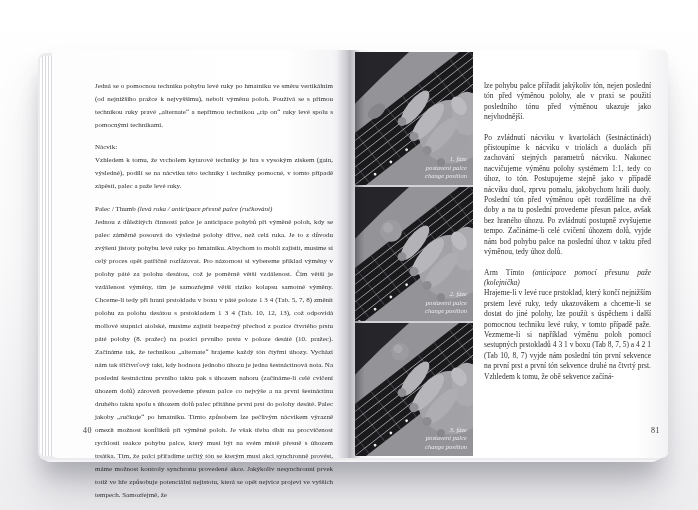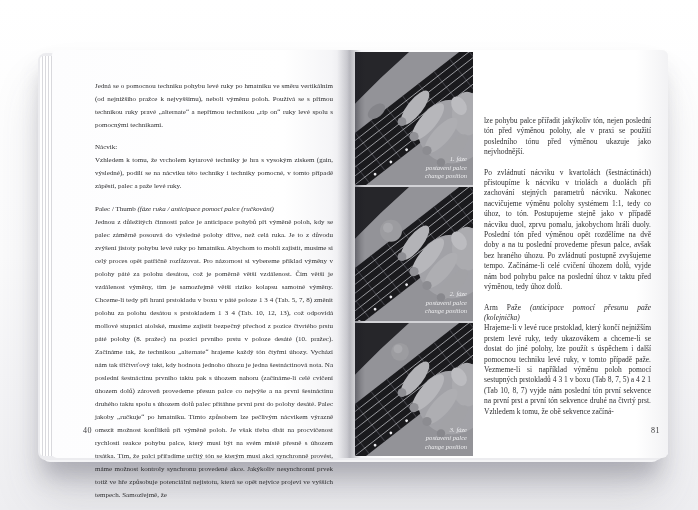--- a/index.html
+++ b/index.html
@@ -19,21 +19,21 @@
   .page{position:absolute;top:50px;height:408px;}
   .page-left{left:52px;width:297px;border-radius:5px 0 0 5px;
     background:linear-gradient(to right,#fdfdfe 0%,#ffffff 78%,#f5f5f7 94%,#e6e6ea 100%);}
   .page-right{left:349px;width:319px;border-radius:0 6px 6px 0;
     background:linear-gradient(to right,#e7e7ea 0%,#f6f6f8 4%,#ffffff 11%,#ffffff 90%,#f2f2f4 100%);}
   .gutter{position:absolute;left:337px;top:50px;width:24px;height:408px;pointer-events:none;
     background:linear-gradient(to right,rgba(40,40,55,0) 0%,rgba(40,40,55,.16) 42%,rgba(40,40,55,.26) 54%,rgba(40,40,55,0) 100%);}
   
   .text-col{position:absolute;text-align:justify;}
   .left-col{left:43px;top:30px;width:238px;font-size:7px;line-height:13px;}
-  .right-col{left:135px;top:31px;width:167px;font-size:7.5px;line-height:10.4px;margin-top:35px;}
+  .right-col{left:135px;top:31px;width:167px;font-size:7.5px;line-height:10.4px;}
   .text-col p{margin:0;}
   .mb-s{margin-bottom:9px !important;}
   .mb-x{margin-bottom:10px !important;}
   .u{}
   strong{font-weight:normal;}
   em{font-style:italic;}
   .pagenum{position:absolute;top:376px;font-size:8px;letter-spacing:.5px;color:#3a3a3c;}
   .pagenum.pl{left:31px;}
   .pagenum.pr{left:272px;margin-left:30px;}
   
@@ -91,21 +91,21 @@
   <div class="stack-b"></div>
   <div class="stack-a"></div>
   <div class="left-edges"></div>
   <div class="right-edges"></div>
 
   <div class="page page-left">
     <div class="text-col left-col">
       <p class="mb-s">Jedná se o pomocnou techniku pohybu levé ruky po hmatníku ve směru vertikálním (od nejnižšího pražce k nejvyššímu), neboli výměnu poloh. Používá se s přímou technikou ruky pravé „alternate“ a nepřímou technikou „rip on“ ruky levé spolu s pomocnými technikami.</p>
       <p><span class="u">Nácvik:</span></p>
       <p class="mb-x">Vzhledem k tomu, že vrcholem kytarové techniky je hra s vysokým ziskem (gain, výsledné), podílí se na nácviku této techniky i techniky pomocné, v tomto případě zápěstí, palec a paže levé ruky.</p>
-      <p><strong>Palec / Thumb </strong><em>(fáze ruka / anticipace pomocí palce (ručkování)</em></p>
+      <p><strong>Palec / Thumb </strong><em>(levá ruka / anticipace přesně palce (ručkování)</em></p>
       <p><span>Jednou z důležitých činností palce je anticipace pohybů při výměně poloh, </span><strong>kdy se palec záměrně posouvá do výsledné polohy dříve, než celá ruka</strong><span>. Je to z důvodu zvýšení jistoty pohybu levé ruky po hmatníku. Abychom to mohli zajistit, musíme si celý proces opět patřičně rozfázovat. Pro názornost si vybereme příklad výměny v polohy páté za polohu desátou, což je poměrně větší vzdálenost. Čím větší je vzdálenost výměny, tím je samozřejmě větší riziko kolapsu samotné výměny. Chceme-li tedy při hraní prstokladu v boxu v páté poloze 1 3 4 (Tab. 5, 7, 8) změnit polohu za polohu desátou s prstokladem 1 3 4 (Tab. 10, 12, 13), což odpovídá mollové stupnici aiolské, musíme zajistit bezpečný přechod z pozice čtvrtého prstu páté polohy (8. pražec) na pozici prvního prstu v poloze desáté (10. pražec). Začínáme tak, že technikou „alternate“ hrajeme každý tón čtyřmi úhozy. Vychází nám tak tříčtvrťový takt, kdy hodnota jednoho úhozu je jedna šestnáctinová nota. Na poslední šestnáctinu prvního taktu pak s úhozem nahoru (začínáme-li celé cvičení úhozem dolů) zároveň provedeme přesun palce co nejvýše a na první šestnáctinu druhého taktu spolu s úhozem dolů palec přitáhne první prst do polohy desáté. Palec jakoby „ručkuje“ po hmatníku. Tímto způsobem lze pečlivým nácvikem výrazně omezit možnost konfliktů při výměně poloh. Je však třeba dbát na procvičenost rychlosti reakce pohybu palce, který musí být na svém místě přesně s úhozem trsátka. Tím, že palci přiřadíme určitý tón se kterým musí akci synchronně provést, máme možnost kontroly synchronu provedené akce. Jakýkoliv nesynchronní prvek totiž ve hře způsobuje potenciální nejistotu, která se opět nejvíce projeví ve vyšších tempech. Samozřejmě, že</span></p>
     </div>
     <div class="pagenum pl">40</div>
   </div>
 
   <div class="page page-right">
 
     <div class="photo-strip">
 
       <figure class="photo">
@@ -147,21 +147,21 @@
           <div>change position</div>
         </figcaption>
       </figure>
 
       <div class="shade-l"></div>
     </div>
 
     <div class="text-col right-col">
       <p class="mb-x">lze pohybu palce přiřadit jakýkoliv tón, nejen poslední tón před výměnou polohy, ale v praxi se použití posledního tónu před výměnou ukazuje jako nejvhodnější.</p>
       <p class="mb-x">Po zvládnutí nácviku v kvartolách (šestnáctinách) přistoupíme k nácviku v triolách a duolách při zachování stejných parametrů nácviku. Nakonec nacvičujeme výměnu polohy systémem 1:1, tedy co úhoz, to tón. Postupujeme stejně jako v případě nácviku duol, zprvu pomalu, jakobychom hráli duoly. Poslední tón před výměnou opět rozdělíme na dvě doby a na tu poslední provedeme přesun palce, avšak bez hraného úhozu. Po zvládnutí postupně zvyšujeme tempo. Začínáme-li celé cvičení úhozem dolů, vyjde nám bod pohybu palce na poslední úhoz v taktu před výměnou, tedy úhoz dolů.</p>
-      <p><strong>Arm Paže </strong><em>(anticipace pomocí přesunu paže (kolejnička)</em></p>
+      <p><strong>Arm Tímto </strong><em>(anticipace pomocí přesunu paže (kolejnička)</em></p>
       <p>Hrajeme-li v levé ruce prstoklad, který končí nejnižším prstem levé ruky, tedy ukazovákem a chceme-li se dostat do jiné polohy, lze použít s úspěchem i další pomocnou techniku levé ruky, v tomto případě paže. Vezmeme-li si například výměnu poloh pomocí sestupných prstokladů 4 3 1 v boxu (Tab 8, 7, 5) a 4 2 1 (Tab 10, 8, 7) vyjde nám poslední tón první sekvence na první prst a první tón sekvence druhé na čtvrtý prst. Vzhledem k tomu, že obě sekvence začíná-</p>
     </div>
 
     <div class="pagenum pr">81</div>
   </div>
 
   <div class="gutter"></div>
 </div>
 
 </body></html>

